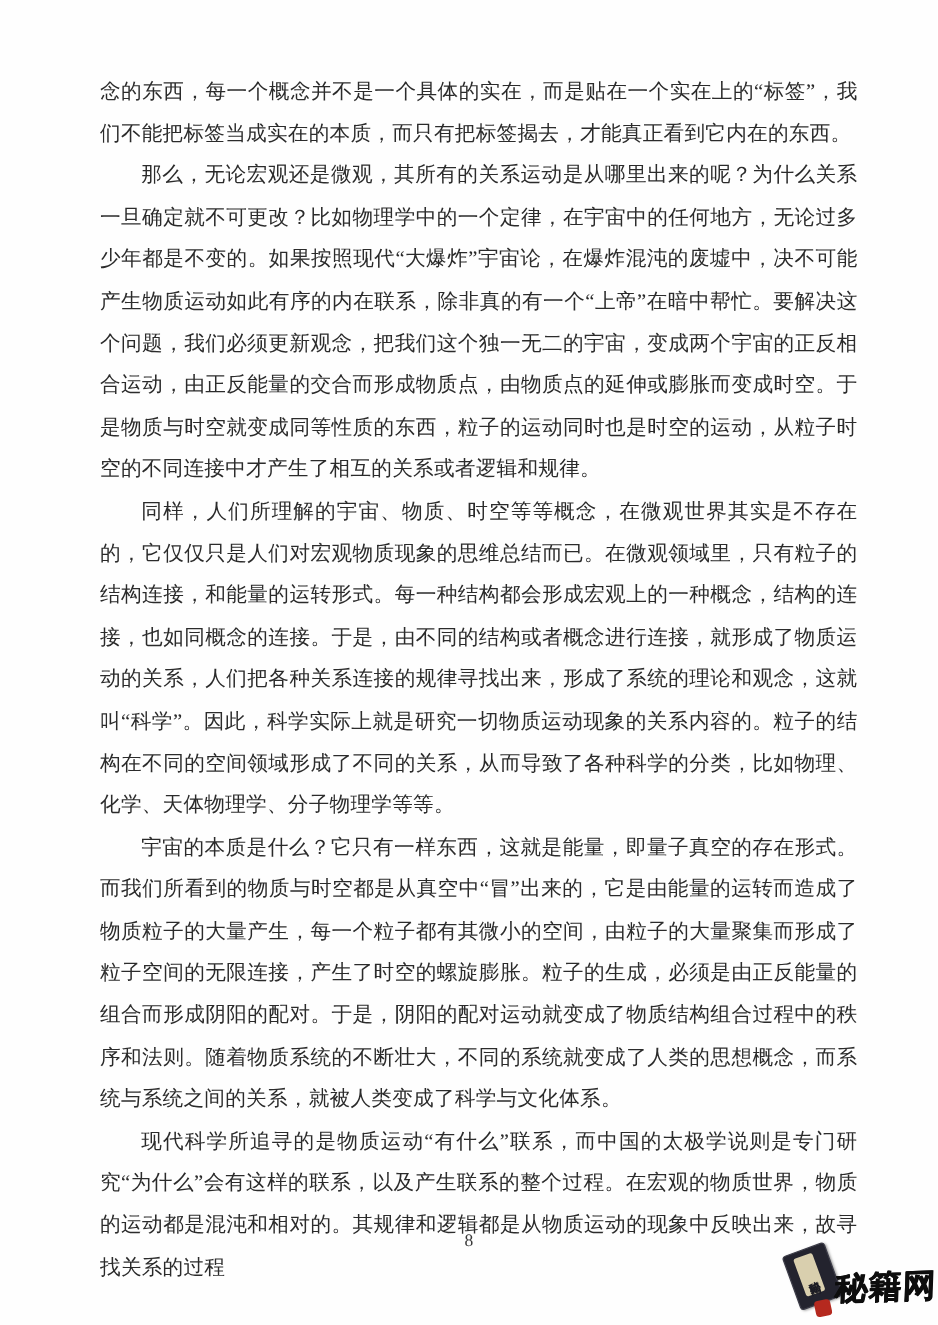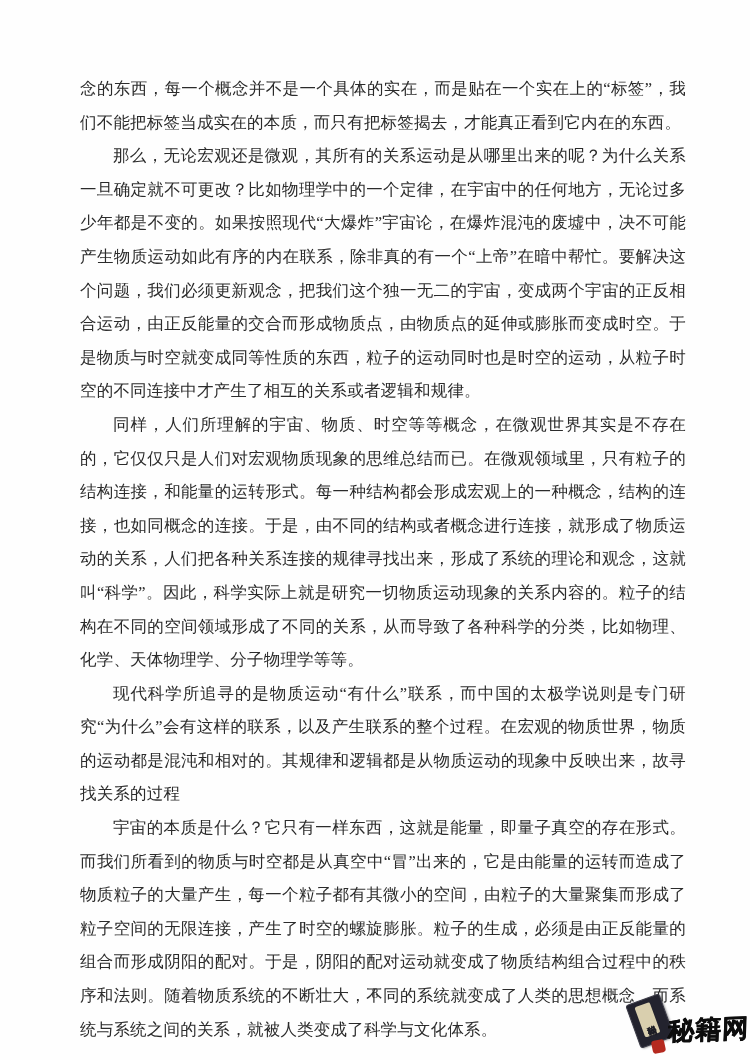--- a/index.html
+++ b/index.html
@@ -11,21 +11,21 @@
     position: relative;
     width: 750px;
     height: 1060px;
     background: #fefefe;
     overflow: hidden;
     font-family: "Liberation Serif", "DejaVu Serif", serif;
   }
   .text-block {
     position: absolute;
     left: 80px;
-    top: 72px;
+    top: 56px;
     width: 606px;
     font-family: Liberation Serif, serif;
   }
   .text-block p {
     margin: 0;
     padding: 0;
     font-size: 16.5px;
     line-height: 33.6px;
     color: #2b2b2b;
     text-align: justify;
@@ -109,22 +109,22 @@
 </style>
 </head>
 <body>
 
 <div class="page">
 
   <div class="text-block">
     <p>念的东西，每一个概念并不是一个具体的实在，而是贴在一个实在上的“标签”，我们不能把标签当成实在的本质，而只有把标签揭去，才能真正看到它内在的东西。</p>
     <p class="indent">那么，无论宏观还是微观，其所有的关系运动是从哪里出来的呢？为什么关系一旦确定就不可更改？比如物理学中的一个定律，在宇宙中的任何地方，无论过多少年都是不变的。如果按照现代“大爆炸”宇宙论，在爆炸混沌的废墟中，决不可能产生物质运动如此有序的内在联系，除非真的有一个“上帝”在暗中帮忙。要解决这个问题，我们必须更新观念，把我们这个独一无二的宇宙，变成两个宇宙的正反相合运动，由正反能量的交合而形成物质点，由物质点的延伸或膨胀而变成时空。于是物质与时空就变成同等性质的东西，粒子的运动同时也是时空的运动，从粒子时空的不同连接中才产生了相互的关系或者逻辑和规律。</p>
     <p class="indent">同样，人们所理解的宇宙、物质、时空等等概念，在微观世界其实是不存在的，它仅仅只是人们对宏观物质现象的思维总结而已。在微观领域里，只有粒子的结构连接，和能量的运转形式。每一种结构都会形成宏观上的一种概念，结构的连接，也如同概念的连接。于是，由不同的结构或者概念进行连接，就形成了物质运动的关系，人们把各种关系连接的规律寻找出来，形成了系统的理论和观念，这就叫“科学”。因此，科学实际上就是研究一切物质运动现象的关系内容的。粒子的结构在不同的空间领域形成了不同的关系，从而导致了各种科学的分类，比如物理、化学、天体物理学、分子物理学等等。</p>
+    <p class="indent">宇宙的本质是什么？它只有一样东西，这就是能量，即量子真空的存在形式。而我们所看到的物质与时空都是从真空中“冒”出来的，它是由能量的运转而造成了物质粒子的大量产生，每一个粒子都有其微小的空间，由粒子的大量聚集而形成了粒子空间的无限连接，产生了时空的螺旋膨胀。粒子的生成，必须是由正反能量的组合而形成阴阳的配对。于是，阴阳的配对运动就变成了物质结构组合过程中的秩序和法则。随着物质系统的不断壮大，不同的系统就变成了人类的思想概念，而系统与系统之间的关系，就被人类变成了科学与文化体系。</p>
     <p class="indent">现代科学所追寻的是物质运动“有什么”联系，而中国的太极学说则是专门研究“为什么”会有这样的联系，以及产生联系的整个过程。在宏观的物质世界，物质的运动都是混沌和相对的。其规律和逻辑都是从物质运动的现象中反映出来，故寻找关系的过程</p>
-    <p class="indent">宇宙的本质是什么？它只有一样东西，这就是能量，即量子真空的存在形式。而我们所看到的物质与时空都是从真空中“冒”出来的，它是由能量的运转而造成了物质粒子的大量产生，每一个粒子都有其微小的空间，由粒子的大量聚集而形成了粒子空间的无限连接，产生了时空的螺旋膨胀。粒子的生成，必须是由正反能量的组合而形成阴阳的配对。于是，阴阳的配对运动就变成了物质结构组合过程中的秩序和法则。随着物质系统的不断壮大，不同的系统就变成了人类的思想概念，而系统与系统之间的关系，就被人类变成了科学与文化体系。</p>
   </div>
 
   <div class="page-number">8</div>
 
   <div class="watermark">
     <div class="wm-book">
       <div class="wm-book-inner">
         <span class="wm-book-label">秘籍网</span>
       </div>
     </div>

